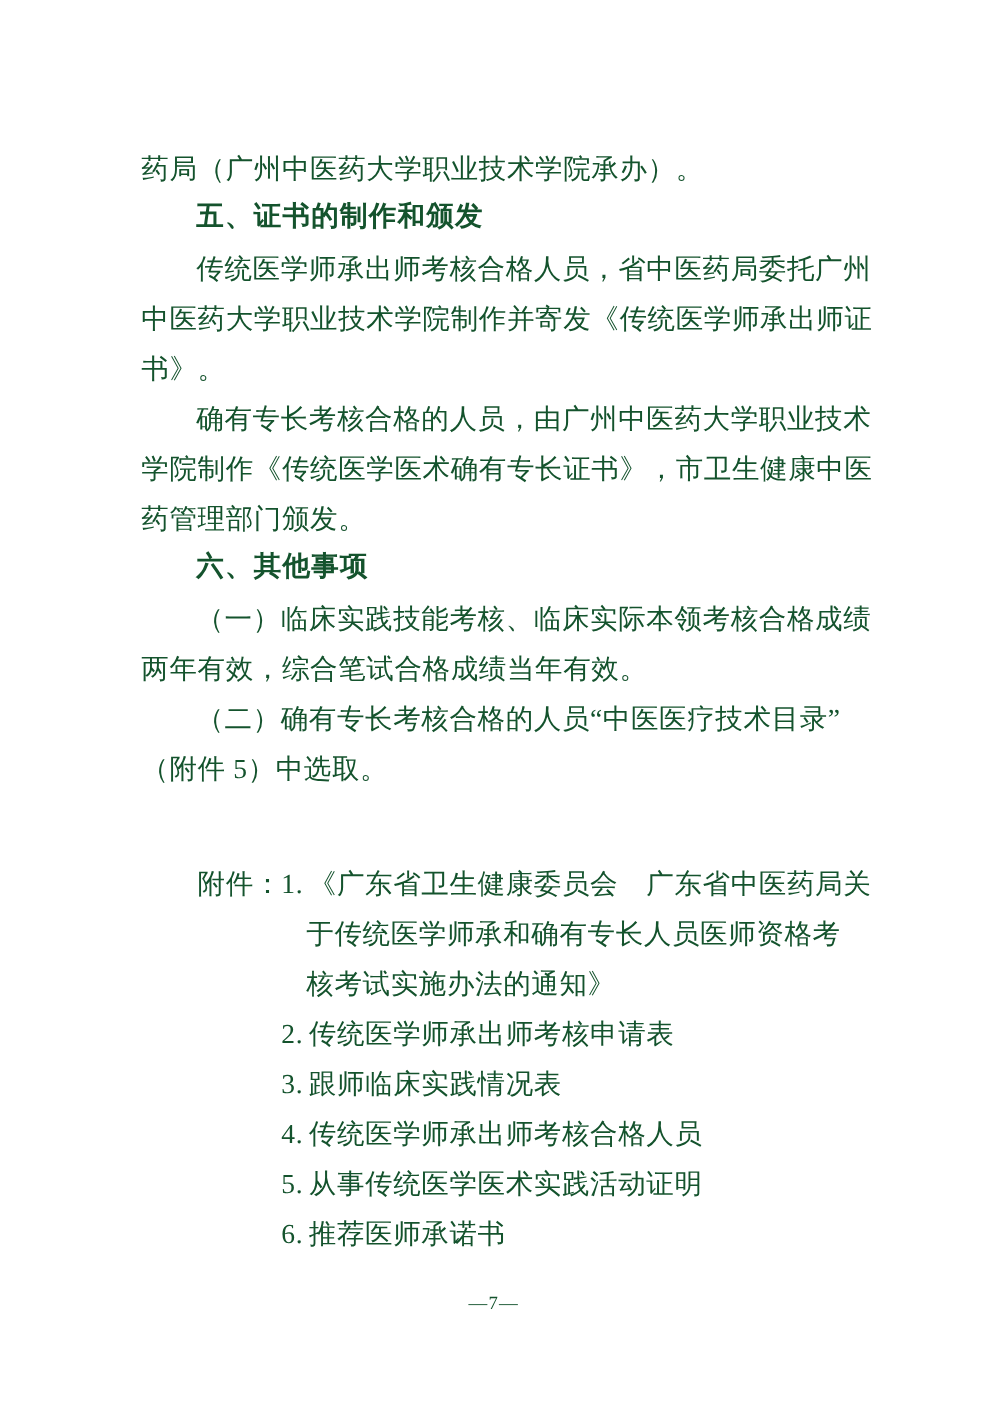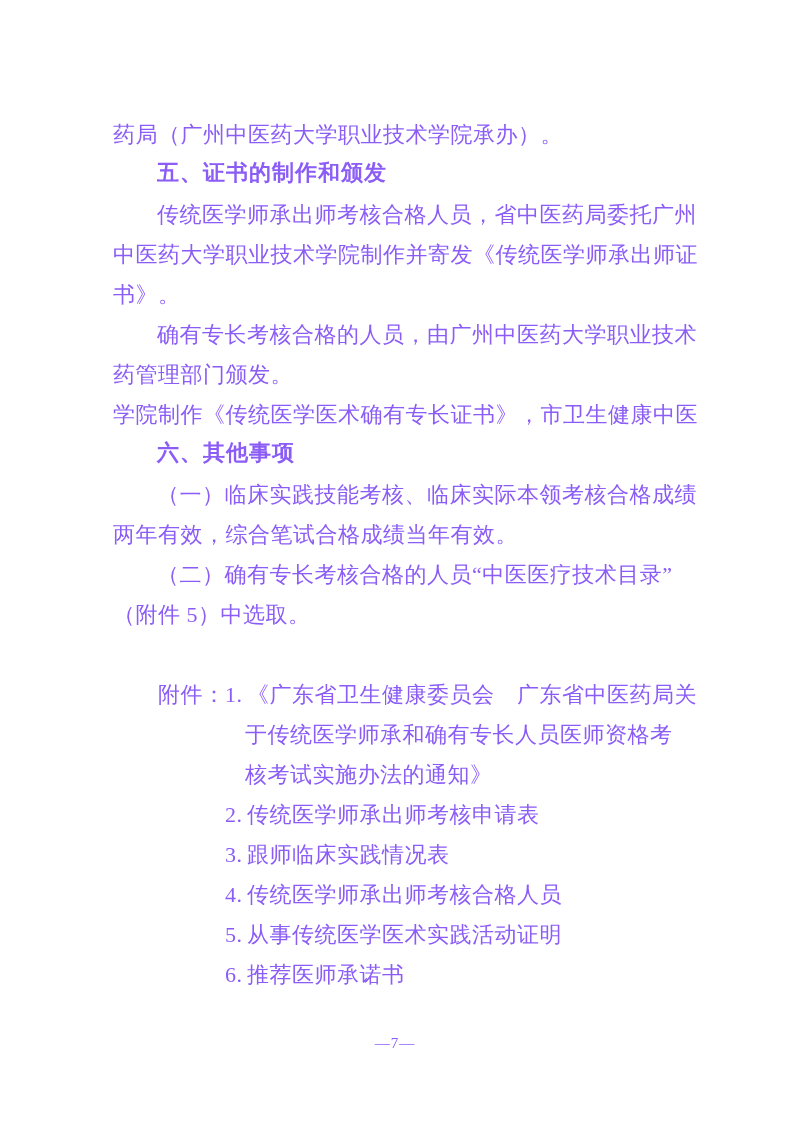--- a/index.html
+++ b/index.html
@@ -5,21 +5,21 @@
   html, body {
     margin: 0;
     padding: 0;
     background: #ffffff;
   }
   .page {
     position: relative;
     width: 790px;
     height: 1121px;
     background: #ffffff;
-    color: #8b5cf6;
+    color: #14532d;
     overflow: hidden;
     font-family: "Liberation Serif", "DejaVu Serif", serif;
   }
   .content {
     position: absolute;
     left: 113px;
     top: 115px;
     width: 580px;
   }
   .line {
@@ -36,20 +36,21 @@
     font-family: Liberation Mono, monospace;
     font-weight: bold;
     letter-spacing: 1px;
   }
   .line.blank {
     height: 40px;
   }
   
   .att-row1 {
     padding-left: 45px;
+    margin-top: 12px;
   }
   .att-label {
     display: inline-block;
     width: 67px;
   }
   .att-num {
     display: inline-block;
     width: 22px;
   }
   .att-cont {
@@ -74,22 +75,22 @@
 
 <div class="page">
   <div class="content">
 
     <div class="line">药局（广州中医药大学职业技术学院承办）。</div>
     <div class="line heading indent">五、证书的制作和颁发</div>
     <div class="line indent">传统医学师承出师考核合格人员，省中医药局委托广州</div>
     <div class="line">中医药大学职业技术学院制作并寄发《传统医学师承出师证</div>
     <div class="line">书》。</div>
     <div class="line indent">确有专长考核合格的人员，由广州中医药大学职业技术</div>
+    <div class="line">学院制作《传统医学医术确有专长证书》，市卫生健康中医</div>
     <div class="line">药管理部门颁发。</div>
-    <div class="line">学院制作《传统医学医术确有专长证书》，市卫生健康中医</div>
     <div class="line heading indent">六、其他事项</div>
     <div class="line indent">（一）临床实践技能考核、临床实际本领考核合格成绩</div>
     <div class="line">两年有效，综合笔试合格成绩当年有效。</div>
     <div class="line indent">（二）确有专长考核合格的人员“中医医疗技术目录”</div>
     <div class="line">（附件 5）中选取。</div>
 
     <div class="line blank"></div>
 
     <div class="line att-row1">
       <span class="att-label">附件：</span><span class="att-num">1.</span><span>《广东省卫生健康委员会　广东省中医药局关</span>

